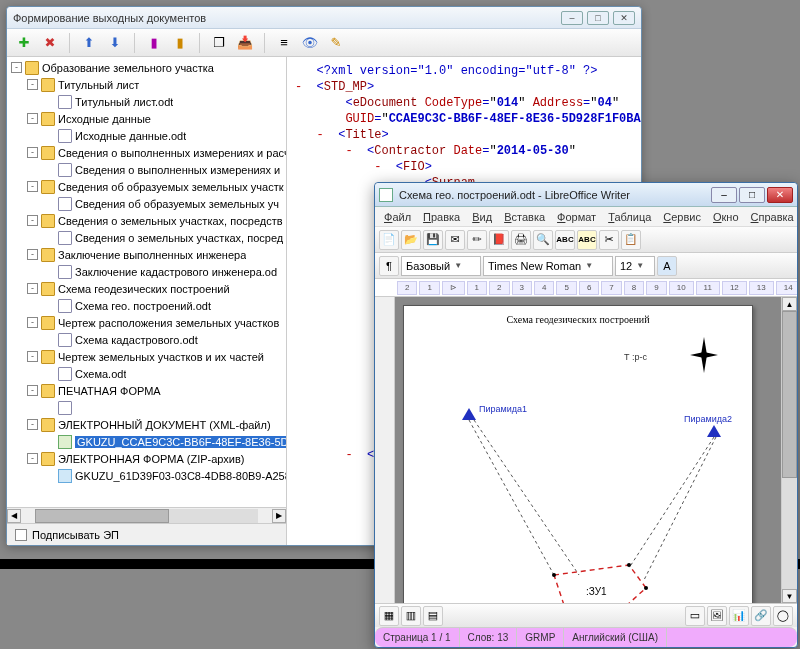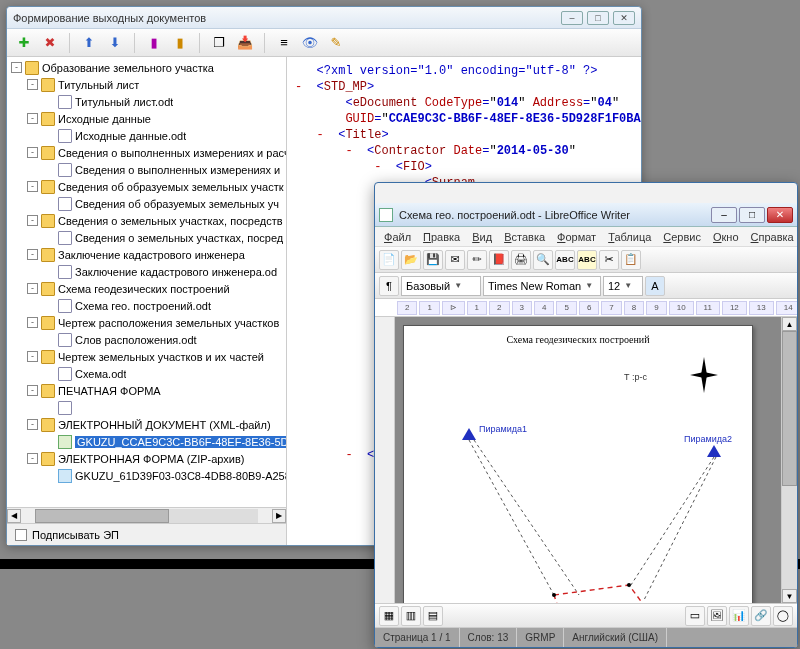--- a/index.html
+++ b/index.html
@@ -45,21 +45,21 @@
   .xml-panel .ln { white-space: pre; }
   .p { color: #0000c8; } 
   .t { color: #900000; } 
   .a { color: #b00000; } 
   .v { color: #0000c8; font-weight: bold; } 
   .m { color: #c00000; } 
   .bold { font-weight: bold; color: #000; }
 
   
   .lo-window { position: absolute; left: 374px; top: 182px; width: 424px; height: 466px; background: #f2f2f2; border: 1px solid #3a6ea5; border-radius: 4px; box-shadow: 0 4px 16px rgba(0,0,0,0.4); display: flex; flex-direction: column; }
-  .lo-title { height: 24px; background: linear-gradient(#eaf3fb,#c8dbf0); border-bottom: 1px solid #9bb; display: flex; align-items: center; padding: 0 4px; border-radius: 4px 4px 0 0; margin-top: 20px; }
+  .lo-title { height: 24px; background: linear-gradient(#eaf3fb,#c8dbf0); border-bottom: 1px solid #9bb; display: flex; align-items: center; padding: 0 4px; border-radius: 4px 4px 0 0; }
   .lo-title .ico-doc { width: 14px; height: 14px; background: #fff; border: 1px solid #6a8; margin-right: 6px; }
   .lo-title .t2 { flex: 1; color: #222; }
   .lo-wbtn { width: 26px; height: 16px; border: 1px solid #88a; margin-left: 2px; border-radius: 2px; display: flex; align-items: center; justify-content: center; font-size: 10px; }
   .lo-wbtn.min { background: #e8f0f8; }
   .lo-wbtn.max { background: #e8f0f8; }
   .lo-wbtn.close { background: linear-gradient(#f08080,#c03030); color: #fff; border-color: #a02020; }
 
   .lo-menu { height: 20px; background: #f4f4f4; border-bottom: 1px solid #ddd; display: flex; align-items: center; padding: 0 4px; gap: 2px; }
   .lo-menu .mi { padding: 2px 5px; color: #333; }
   .lo-menu .mi u { text-decoration: underline; }
@@ -77,21 +77,21 @@
   .lo-page-wrap { flex: 1; background: #888; padding: 8px; overflow: hidden; position: relative; }
   .lo-page { width: 350px; height: 330px; background: #fff; border: 1px solid #555; box-shadow: 2px 2px 4px rgba(0,0,0,0.3); position: relative; padding: 8px 12px; }
   .lo-page .hdr { text-align: center; font-family: "Times New Roman", serif; font-size: 10px; color: #000; }
   .lo-svg { position: absolute; left: 10px; top: 24px; }
   .lo-vscroll { width: 16px; background: #e8e8e8; border-left: 1px solid #ccc; display: flex; flex-direction: column; }
   .lo-vscroll .ar { height: 14px; border: 1px solid #aaa; background: #eee; font-size: 8px; display: flex; align-items: center; justify-content: center; }
   .lo-vscroll .track { flex: 1; background: #ddd; position: relative; }
   .lo-vscroll .thumb { position: absolute; left: 0; top: 0; width: 100%; height: 60%; background: #bbb; border: 1px solid #999; }
 
   .lo-bottom-tb { height: 24px; background: linear-gradient(#fdfdfd,#e6e6e6); border-top: 1px solid #ccc; display: flex; align-items: center; padding: 0 4px; gap: 2px; overflow: hidden; }
-  .lo-status { height: 20px; background: #a3a3a3; border-top: 1px solid #ccc; display: flex; align-items: center; font-size: 10px; color: #333; }
+  .lo-status { height: 20px; background: #f0abfc; border-top: 1px solid #ccc; display: flex; align-items: center; font-size: 10px; color: #333; border-radius: 8px; }
   .lo-status .cell { border-right: 1px solid #ccc; padding: 0 8px; height: 100%; display: flex; align-items: center; }
 
   
   .bottom-stripe { position: absolute; left: 0; bottom: 80px; width: 100%; height: 10px; background: #000; }
 </style>
 </head>
 <body>
 
 <div class="bottom-stripe"></div>
 
@@ -185,21 +185,21 @@
           <div class="tree-row">
             <span class="ind" style="width: 32px;"></span>
             <span class="tog-sp"></span>
             <span class="ico doc"></span>
             <span class="lbl">Сведения о земельных участках, посред</span>
           </div>
           <div class="tree-row">
             <span class="ind" style="width: 16px;"></span>
             <span class="tog">-</span>
             <span class="ico folder"></span>
-            <span class="lbl">Заключение кадастрового инженера</span>
+            <span class="lbl">Заключение выполненных инженера</span>
           </div>
           <div class="tree-row">
             <span class="ind" style="width: 32px;"></span>
             <span class="tog-sp"></span>
             <span class="ico doc"></span>
             <span class="lbl">Заключение кадастрового инженера.od</span>
           </div>
           <div class="tree-row">
             <span class="ind" style="width: 16px;"></span>
             <span class="tog">-</span>
@@ -215,21 +215,21 @@
           <div class="tree-row">
             <span class="ind" style="width: 16px;"></span>
             <span class="tog">-</span>
             <span class="ico folder"></span>
             <span class="lbl">Чертеж расположения земельных участков</span>
           </div>
           <div class="tree-row">
             <span class="ind" style="width: 32px;"></span>
             <span class="tog-sp"></span>
             <span class="ico doc"></span>
-            <span class="lbl">Слов расположения.odt</span>
+            <span class="lbl">Схема кадастрового.odt</span>
           </div>
           <div class="tree-row">
             <span class="ind" style="width: 16px;"></span>
             <span class="tog">-</span>
             <span class="ico folder"></span>
             <span class="lbl">Чертеж земельных участков и их частей</span>
           </div>
           <div class="tree-row">
             <span class="ind" style="width: 32px;"></span>
             <span class="tog-sp"></span>
@@ -346,21 +346,21 @@
     <div class="lo-btn" style="font-size:8px;font-weight:bold;background:#fffad0">ABC</div>
     <div class="lo-btn">✂</div>
     <div class="lo-btn">📋</div>
   </div>
   <div class="lo-tb">
     <div class="lo-btn">¶</div>
     <div class="lo-sel" style="width:80px">
         <span>Базовый</span>
         <span class="dd">▼</span>
       </div>
-    <div class="lo-sel" style="width:118px">
+    <div class="lo-sel" style="width:130px">
         <span>Times New Roman</span>
         <span class="dd">▼</span>
       </div>
     <div class="lo-sel" style="width:40px">
         <span>12</span>
         <span class="dd">▼</span>
       </div>
     <div class="lo-btn" style="background:#d8e8f8">A</div>
   </div>
   <div class="lo-ruler" id="lo-ruler">

